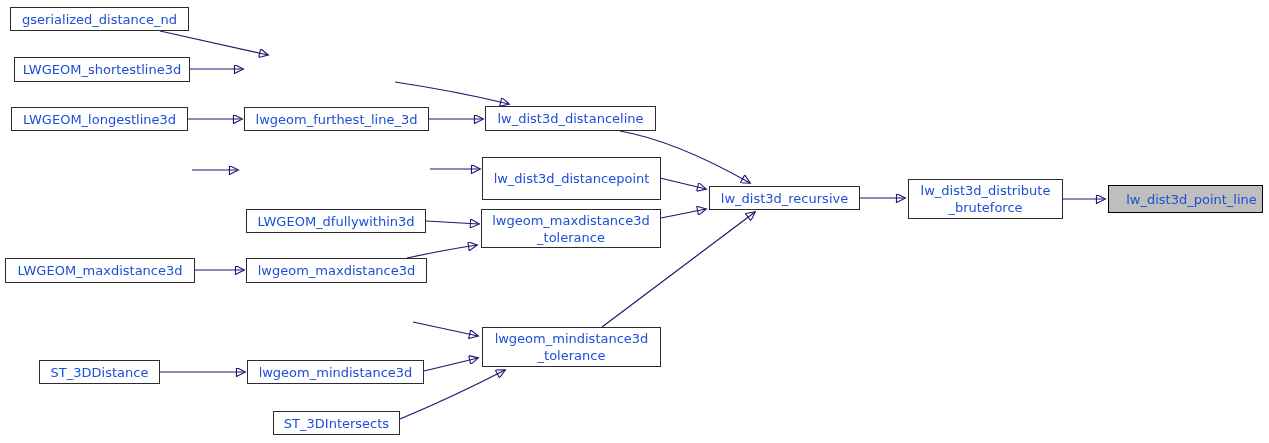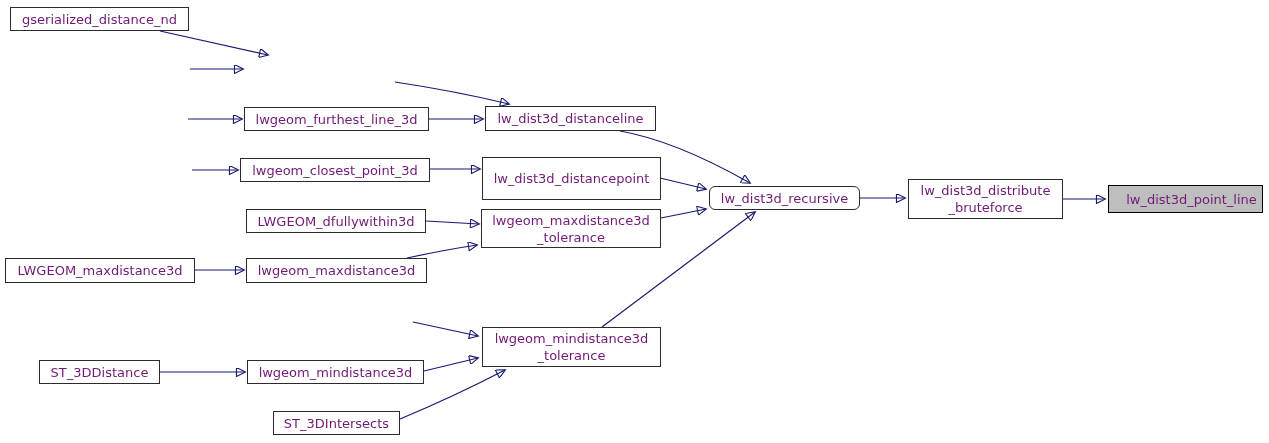--- a/index.html
+++ b/index.html
@@ -10,21 +10,21 @@
     font-family:"DejaVu Sans", "Liberation Sans", sans-serif;
     overflow:hidden;
   }
   #edge-layer { position:absolute; left:0; top:0; width:1269px; height:443px; }
   #edge-layer path { fill:none; stroke:#191970; stroke-width:1.2px; }
   .node {
     position:absolute;
     box-sizing:border-box;
     background:#ffffff;
     border:1.4px solid #2b2b2b;
-    color:#701a75;
+    color:#1d4ed8;
     font-size:13px;
     line-height:17px;
     display:flex;
     align-items:center;
     justify-content:center;
     text-align:center;
     white-space:pre-line;
     cursor:pointer;
   }
   .node.hl {
@@ -59,30 +59,31 @@
     <path d="M413,322 L478,336" marker-end="url(#arrow)"></path>
     <path d="M160,372 L245,372" marker-end="url(#arrow)"></path>
     <path d="M424,371 L478,358" marker-end="url(#arrow)"></path>
     <path d="M400,419 Q455,396 505,370" marker-end="url(#arrow)"></path>
     <path d="M602,327 L755,212" marker-end="url(#arrow)"></path>
     <path d="M860,198 L905,198" marker-end="url(#arrow)"></path>
     <path d="M1063,199 L1105,199" marker-end="url(#arrow)"></path>
   </svg>
 
   <div class="node" style="left:10px;   top:7px;   width:179px; height:24px;">gserialized_distance_nd</div>
+  <div class="node" style="left:14px;   top:57px;  width:176px; height:25px;">LWGEOM_shortestline3d</div>
+  <div class="node" style="left:11px;   top:107px; width:177px; height:24px;">LWGEOM_longestline3d</div>
   <div class="node" style="left:244px;  top:107px; width:185px; height:24px;">lwgeom_furthest_line_3d</div>
   <div class="node" style="left:485px;  top:106px; width:171px; height:25px;">lw_dist3d_distanceline</div>
-  <div class="node" style="left:240px;  top:158px; width:190px; height:24px;">lwgeom_closest_point_3d</div>
   <div class="node" style="left:482px;  top:157px; width:179px; height:43px;">lw_dist3d_distancepoint</div>
   <div class="node" style="left:246px;  top:209px; width:180px; height:24px;">LWGEOM_dfullywithin3d</div>
   <div class="node" style="left:481px;  top:209px; width:180px; height:39px;">lwgeom_maxdistance3d
 _tolerance</div>
   <div class="node" style="left:5px;    top:258px; width:190px; height:25px;">LWGEOM_maxdistance3d</div>
   <div class="node" style="left:246px;  top:258px; width:181px; height:25px;">lwgeom_maxdistance3d</div>
-  <div class="node" style="left:709px;  top:186px; width:151px; height:24px;border-radius:6px;">lw_dist3d_recursive</div>
+  <div class="node" style="left:709px;  top:186px; width:151px; height:24px;">lw_dist3d_recursive</div>
   <div class="node" style="left:908px;  top:179px; width:155px; height:40px;">lw_dist3d_distribute
 _bruteforce</div>
   <div class="node hl" style="left:1108px; top:185px; width:155px; height:28px;padding-left:12px;">lw_dist3d_point_line</div>
   <div class="node" style="left:39px;   top:360px; width:121px; height:24px;">ST_3DDistance</div>
   <div class="node" style="left:247px;  top:360px; width:177px; height:24px;">lwgeom_mindistance3d</div>
   <div class="node" style="left:482px;  top:327px; width:179px; height:40px;">lwgeom_mindistance3d
 _tolerance</div>
   <div class="node" style="left:273px;  top:411px; width:127px; height:24px;">ST_3DIntersects</div>
 
 </div>

